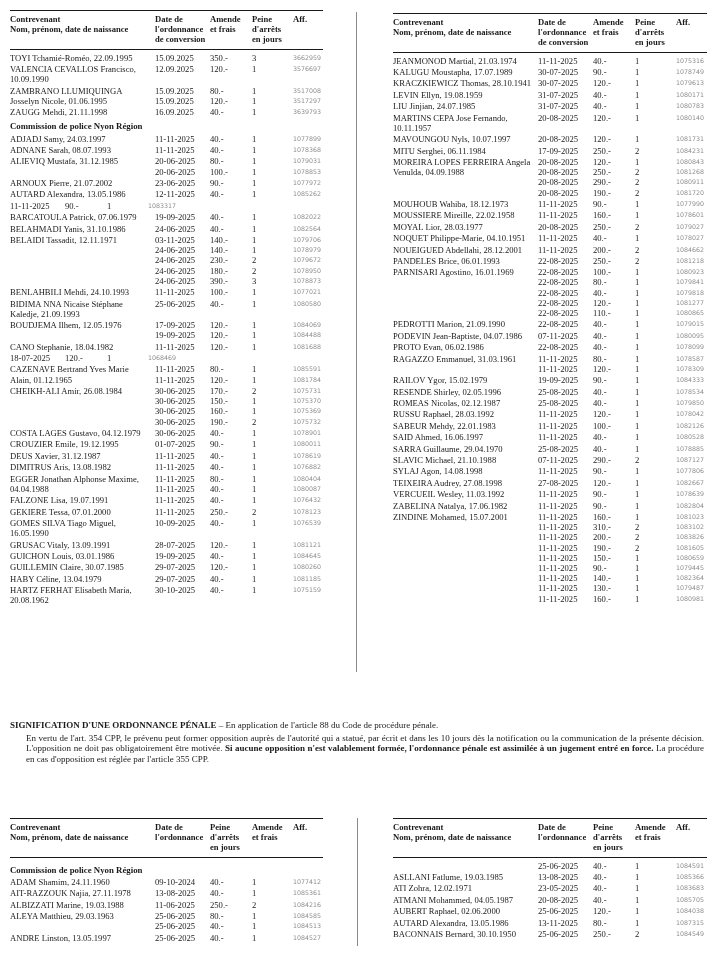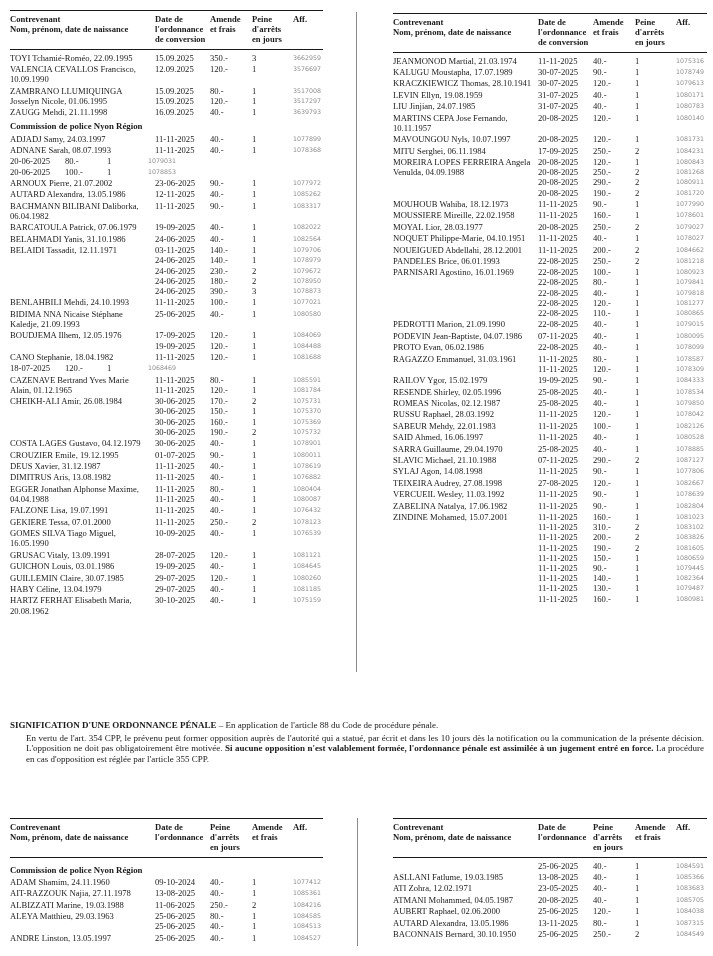--- a/index.html
+++ b/index.html
@@ -127,20 +127,21 @@
           <div class="entries">
             <div class="entry">
               <span class="e-date">11-11-2025</span>
               <span class="e-amt">40.-</span>
               <span class="e-days">1</span>
               <span class="e-aff">1078368</span>
             </div>
           </div>
         </div>
         <div class="row">
+          <div class="c-name">ALIEVIQ Mustafa, 31.12.1985</div>
           <div class="entries">
             <div class="entry">
               <span class="e-date">20-06-2025</span>
               <span class="e-amt">80.-</span>
               <span class="e-days">1</span>
               <span class="e-aff">1079031</span>
             </div>
             <div class="entry">
               <span class="e-date">20-06-2025</span>
               <span class="e-amt">100.-</span>
@@ -165,21 +166,20 @@
           <div class="entries">
             <div class="entry">
               <span class="e-date">12-11-2025</span>
               <span class="e-amt">40.-</span>
               <span class="e-days">1</span>
               <span class="e-aff">1085262</span>
             </div>
           </div>
         </div>
         <div class="row">
-          <div class="c-name">BACHMANN BILIBANI Daliborka, 06.04.1982</div>
           <div class="entries">
             <div class="entry">
               <span class="e-date">11-11-2025</span>
               <span class="e-amt">90.-</span>
               <span class="e-days">1</span>
               <span class="e-aff">1083317</span>
             </div>
           </div>
         </div>
         <div class="row">

